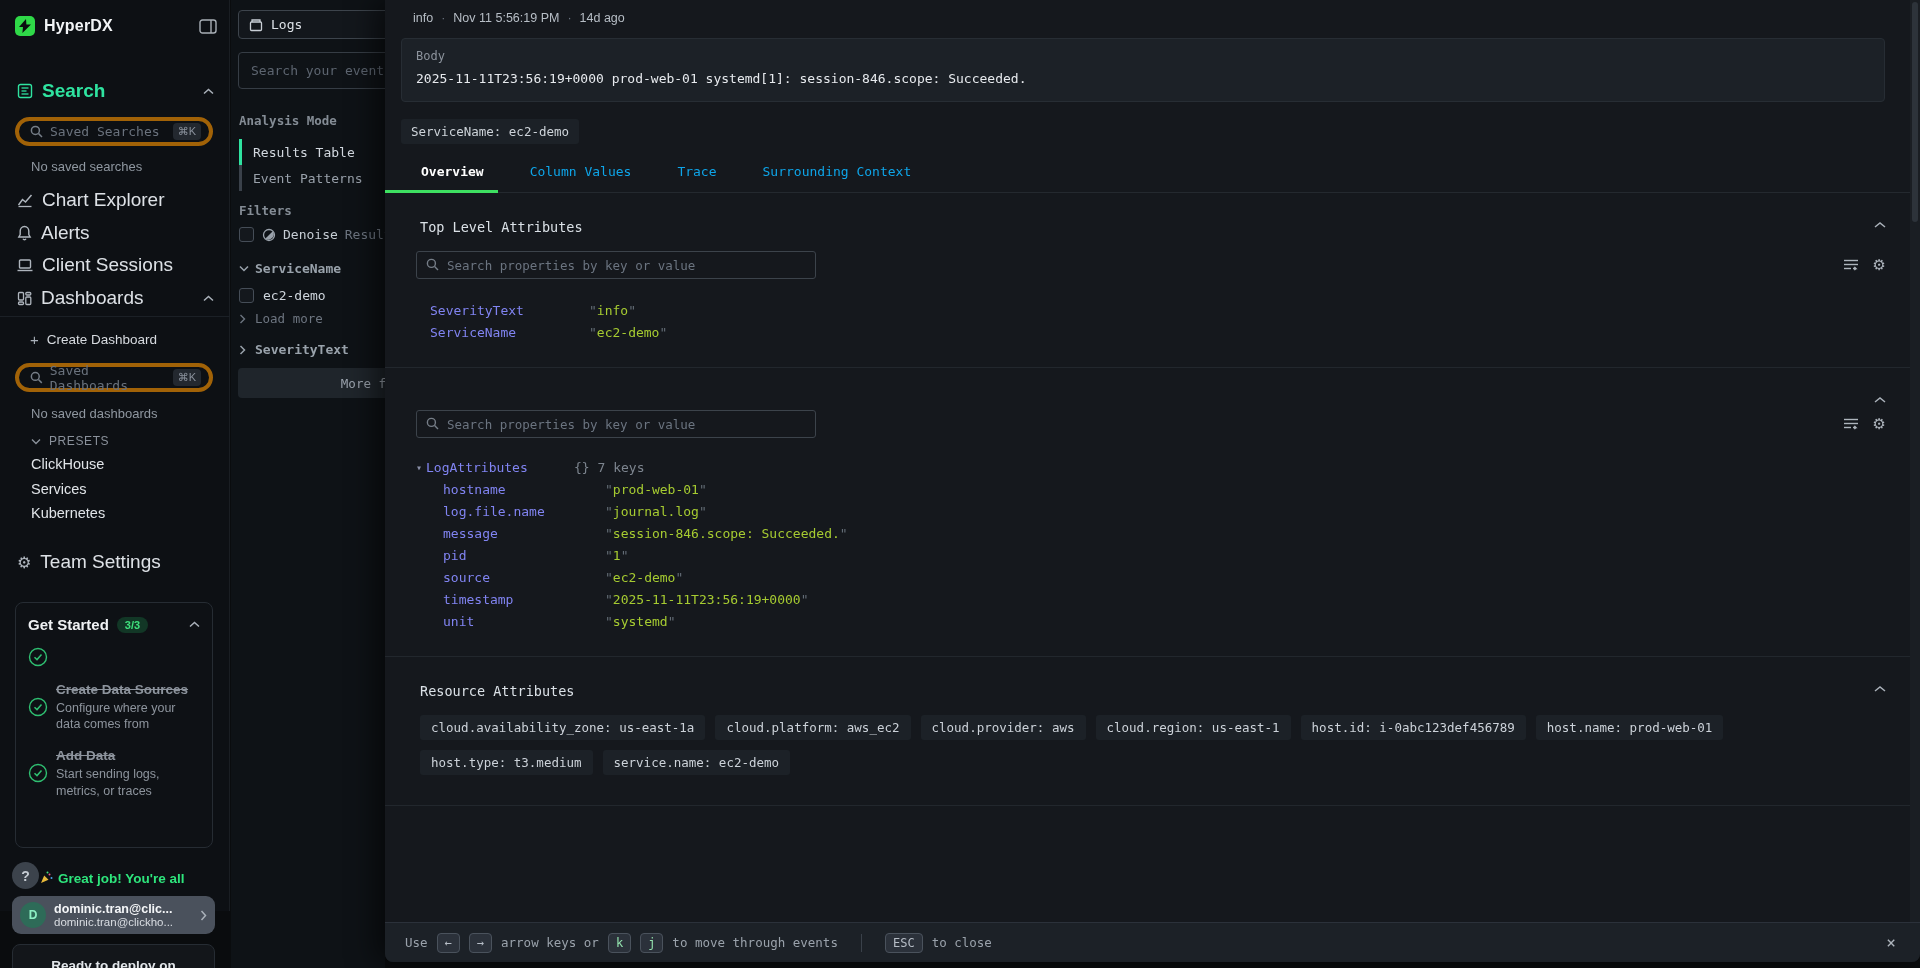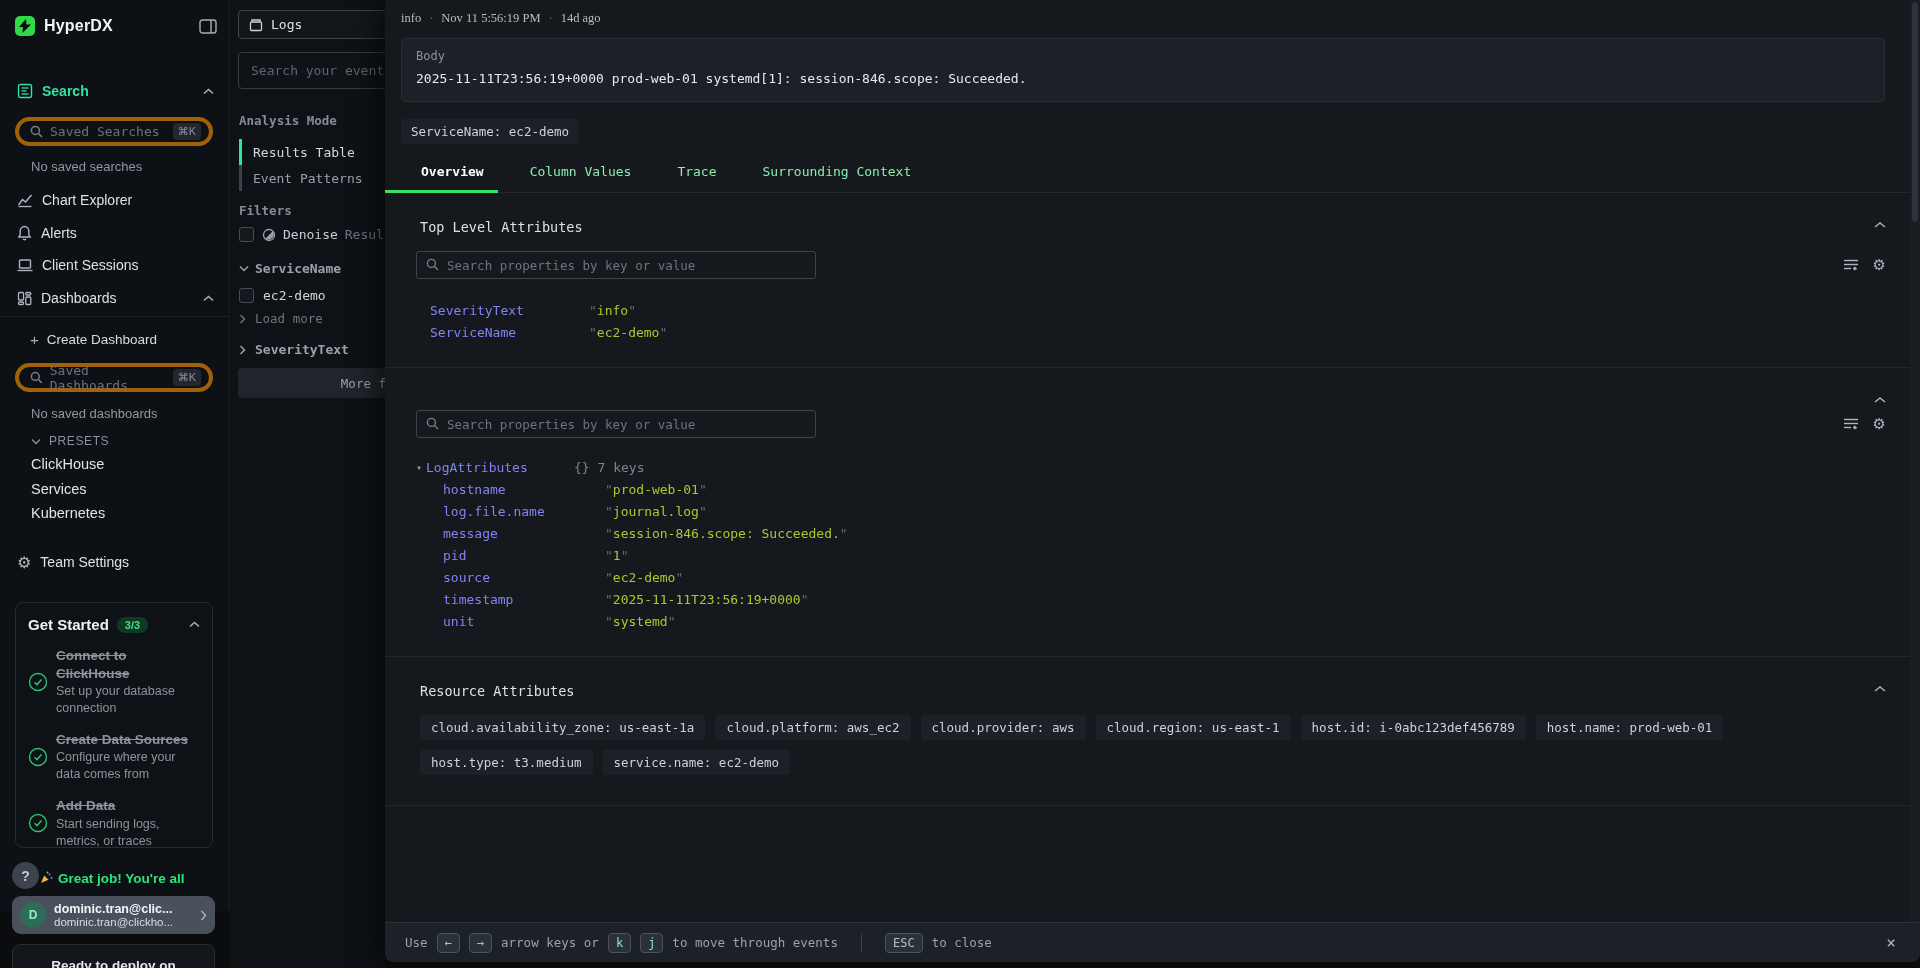--- a/index.html
+++ b/index.html
@@ -15,21 +15,21 @@
   .sidebar {
     position:absolute; left:0; top:0; width:230px; height:911px;
     background:#0d1014; border-right:1px solid #1a1e23;
   }
   .logo-row { position:absolute; top:16px; left:15px; right:12px; display:flex; align-items:center; }
   .logo-mark { width:20px; height:20px; border-radius:5px; background:#2fd948; display:flex; align-items:center; justify-content:center; }
   .logo-title { margin-left:9px; font-weight:bold; font-size:16px; color:#f2f4f6; letter-spacing:.2px; }
   .collapse-btn { margin-left:auto; cursor:pointer; opacity:.85; }
 
   .side-row { position:absolute; left:0; width:230px; height:22px; display:flex; align-items:center; padding-left:17px; cursor:pointer; }
-  .side-row .lbl { margin-left:9px; font-size:14px; color:#dde1e6; }
+  .side-row .lbl { margin-left:9px; font-size:19px; color:#dde1e6; }
   .side-row .chev { margin-left:auto; margin-right:16px; }
   .side-row.search-row .lbl { color:#2fe3a0; font-weight:bold; }
 
   .pill {
     position:absolute; left:15px; width:198px; height:29px;
     border:4px solid #a16207; border-radius:15px;
     display:flex; align-items:center; padding:0 8px 0 11px; cursor:text;
   }
   .pill .ph { margin-left:7px; font-size:13px; color:#6a727d; font-family:"DejaVu Sans Mono", monospace; }
   .kbd-k { margin-left:auto; font-size:11px; color:#8a919c; background:#23282f; border-radius:4px; padding:2px 5px; }
@@ -111,35 +111,35 @@
 
   
   .detail {
     position:absolute; left:385px; top:0; width:1535px; height:962px;
     background:#15181d; border-radius:0 0 8px 8px; overflow:hidden;
     box-shadow:-10px 0 28px rgba(0,0,0,.55);
   }
   .d-scrollbar { position:absolute; right:0; top:0; bottom:40px; width:10px; background:#1a1e23; }
   .d-thumb { position:absolute; top:2px; left:2px; width:6px; height:220px; border-radius:3px; background:#2d333a; }
 
-  .d-header { position:absolute; left:16px; top:11px; font-family:Liberation Serif, serif; font-size:12.5px; color:#b7bec6; }
+  .d-header { position:absolute; left:28px; top:11px; font-family:Liberation Sans, sans-serif; font-size:12.5px; color:#b7bec6; }
   .d-header .dot { color:#6b7380; margin:0 8px; }
   .body-card {
     position:absolute; left:16px; top:38px; width:1484px; height:64px;
     background:#1c2127; border:1px solid #272d34; border-radius:4px; padding:10px 14px;
   }
   .body-card .lbl { font-family:"DejaVu Sans Mono", monospace; font-size:12px; color:#8c939c; }
   .body-card .txt { margin-top:8px; font-family:"DejaVu Sans Mono", monospace; font-size:13px; color:#e7eaee; }
   .svc-chip {
     position:absolute; left:16px; top:119px; background:#1c2127; border-radius:3px;
     padding:5px 10px; font-family:"DejaVu Sans Mono", monospace; font-size:12.5px; color:#ced4da; cursor:pointer;
   }
 
   .tabs { position:absolute; left:0; top:154px; width:1535px; height:39px; border-bottom:1px solid #24292f; display:flex; gap:18px; }
-  .tab { padding:10px 14px 0 14px; font-family:"DejaVu Sans Mono", monospace; font-size:13px; color:#86efac; cursor:pointer; height:39px; }
+  .tab { padding:10px 14px 0 14px; font-family:"DejaVu Sans Mono", monospace; font-size:13px; color:#0ea5e9; cursor:pointer; height:39px; }
   .tab.first { padding-left:20px; }
   .tab.active { color:#ffffff; font-weight:bold; border-bottom:3px solid #3ee061;padding-left:36px; }
 
   .d-content { position:absolute; left:0; top:193px; width:1525px; }
   .section { border-bottom:1px solid #22272d; padding:26px 0 24px 0; position:relative; }
   .section.last { border-bottom:1px solid #22272d; }
   .sec-title { margin-left:35px; font-family:"DejaVu Sans Mono", monospace; font-size:13.5px; color:#dbe1e7; }
   .sec-chev { position:absolute; right:24px; top:28px; cursor:pointer; }
   .prop-search-row { margin:16px 0 0 31px; display:flex; align-items:center; position:relative; }
   .prop-search {
@@ -303,24 +303,20 @@
           </svg>
         </span>
     </div>
     <div class="gs-item">
       <span class="gs-check">
           <svg width="20" height="20" viewBox="0 0 20 20">
             <circle cx="10" cy="10" r="8.5" fill="none" stroke="#2fbf71" stroke-width="1.4"></circle>
             <polyline points="6.5,10.2 9,12.6 13.5,7.6" fill="none" stroke="#2fbf71" stroke-width="1.5"></polyline>
           </svg>
         </span>
-      <span>
-        <div class="gs-item-title">Connect to ClickHouse</div>
-        <div class="gs-item-sub">Set up your database connection</div>
-      </span>
     </div>
     <div class="gs-item">
       <span class="gs-check">
           <svg width="20" height="20" viewBox="0 0 20 20">
             <circle cx="10" cy="10" r="8.5" fill="none" stroke="#2fbf71" stroke-width="1.4"></circle>
             <polyline points="6.5,10.2 9,12.6 13.5,7.6" fill="none" stroke="#2fbf71" stroke-width="1.5"></polyline>
           </svg>
         </span>
       <span>
         <div class="gs-item-title">Create Data Sources</div>

